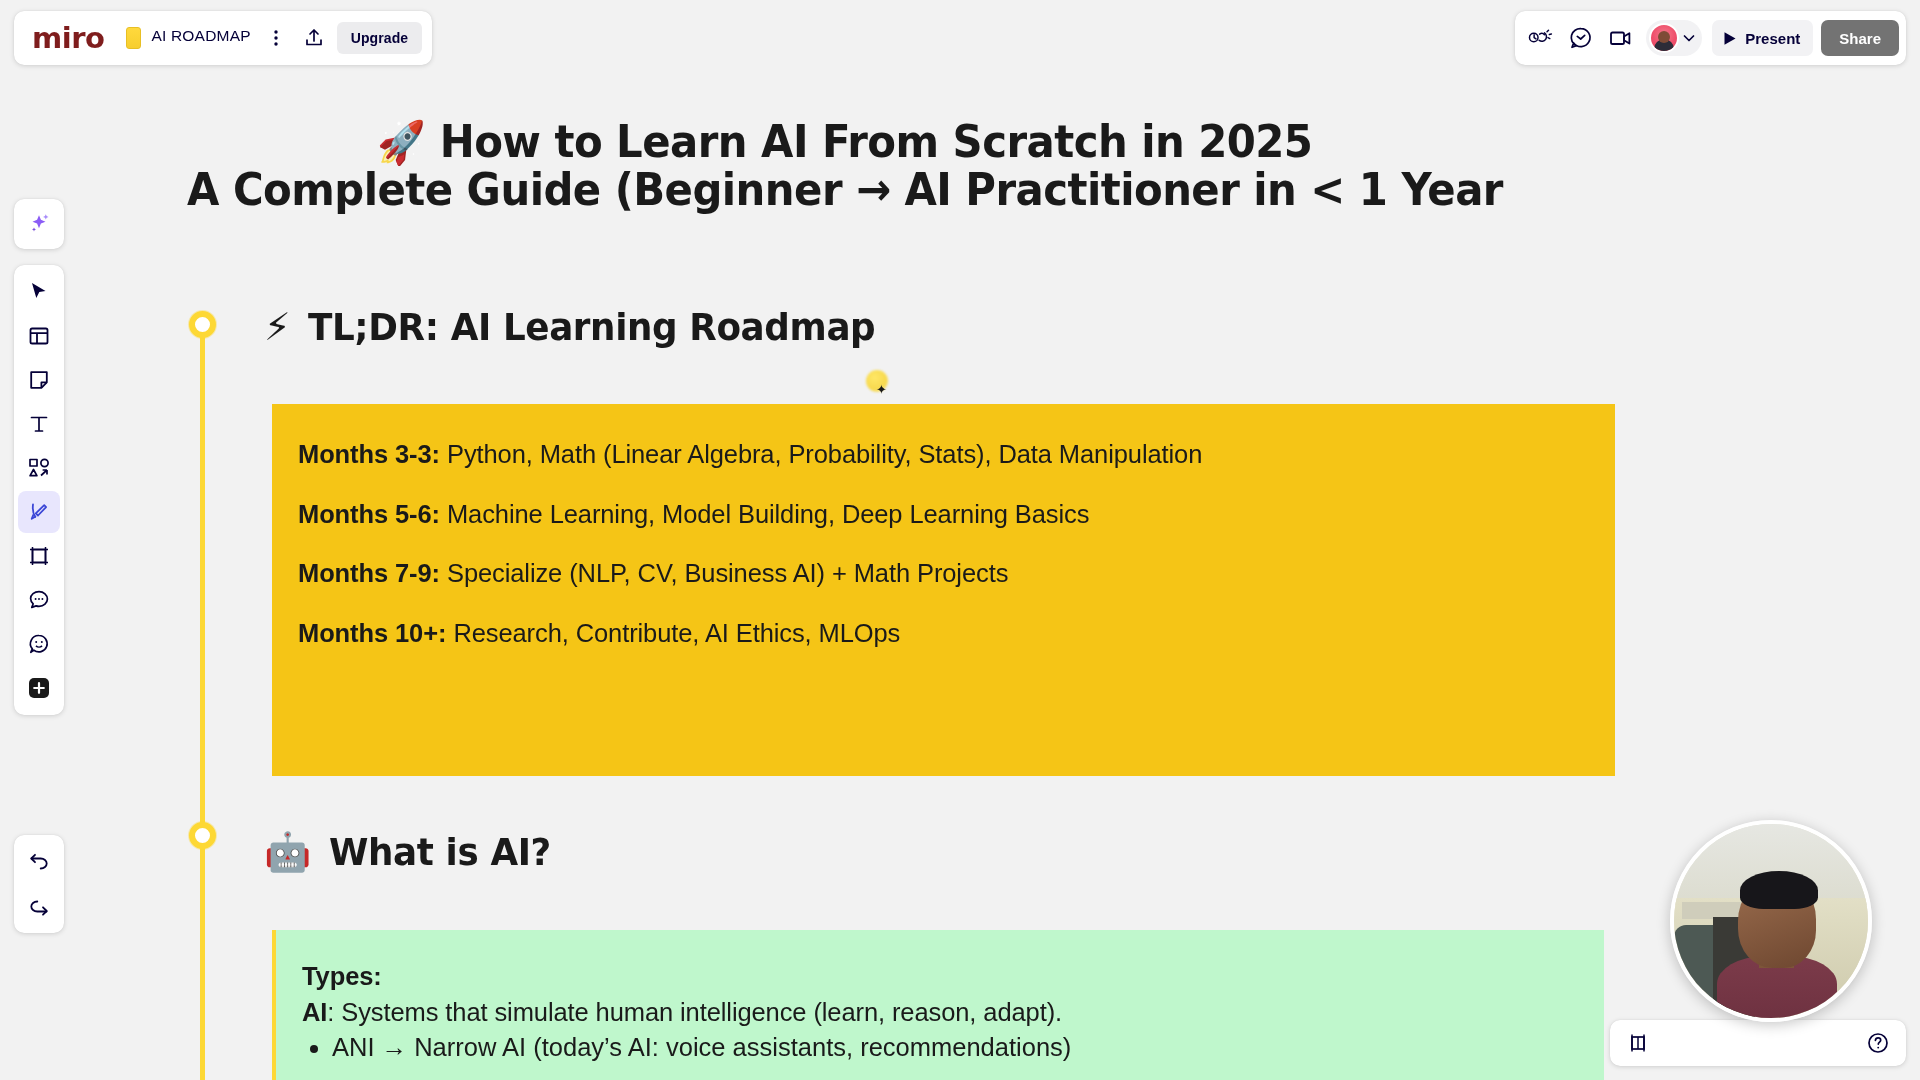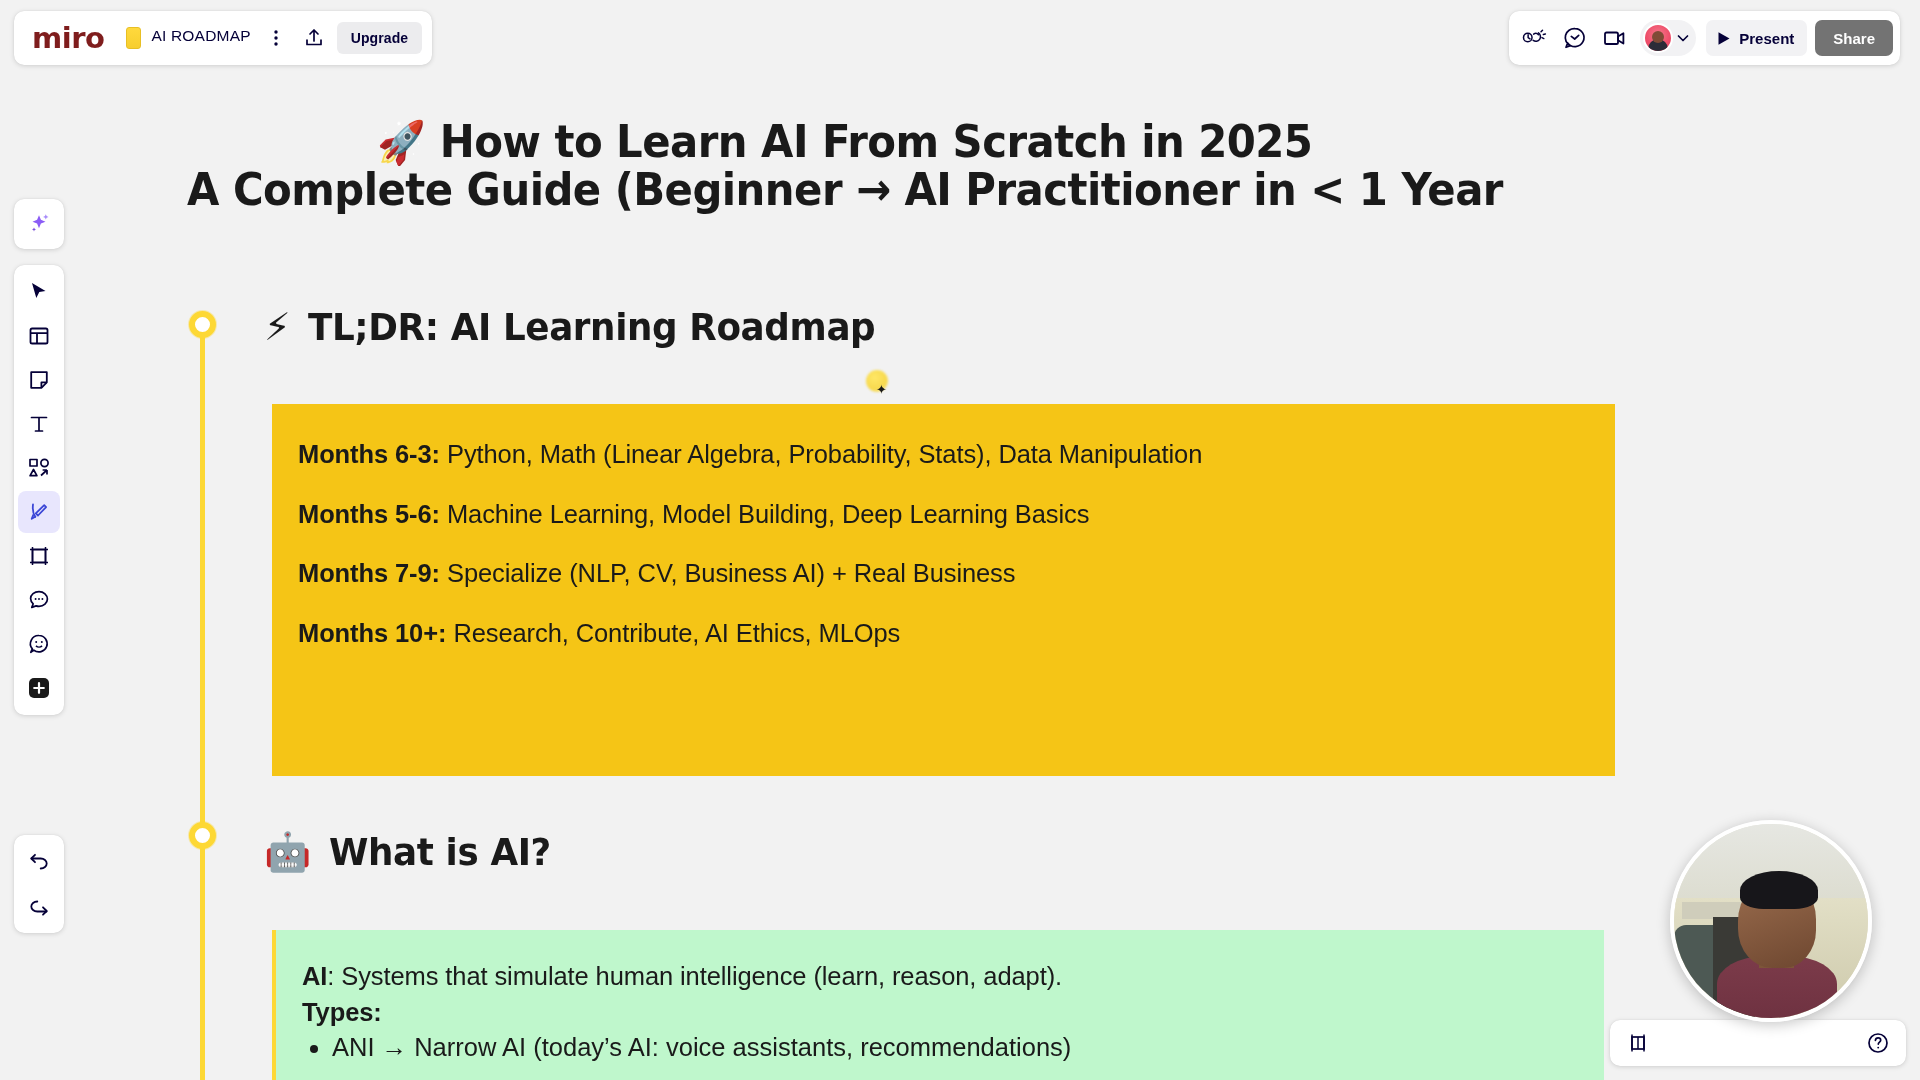--- a/index.html
+++ b/index.html
@@ -35,21 +35,21 @@
     border-radius: 7px; cursor: pointer; background: transparent;
   }
   .upgrade {
     margin-left: 4px; height: 32px; padding: 12px 14px;
     background: #ececee; border-radius: 6px; border: none;
     display:flex; align-items:center; font-size: 14px; color:#050038;
     font-weight: 600; cursor: pointer; letter-spacing: .1px;
   }
 
   .topbar-right {
-    position: absolute; top: 11px; right: 20px; height: 54px;
+    position: absolute; top: 11px; right: 14px; height: 54px;
     display: flex; align-items: center; gap: 2px;
     background: #fff; border-radius: 10px;
     box-shadow: 0 1px 5px rgba(0,0,0,.14), 0 0 1px rgba(0,0,0,.12);
     padding: 0 7px;
   }
   .avatar-group {
     display:flex; align-items:center; gap:1px; background:#f2f2f4;
     border-radius: 20px; padding: 3px 4px 3px 3px; margin: 0 4px;
     cursor:pointer;
   }
@@ -199,34 +199,34 @@
   <div class="tl-line"></div>
   <div class="tl-dot" style="top:311px"></div>
   <div class="tl-dot" style="top:822px"></div>
 
   <div class="sec-head" style="left:264px; top:305px">
     <span class="emoji">⚡</span>
     <span class="sec-text">TL;DR: AI Learning Roadmap</span>
   </div>
 
   <div class="card card-yellow">
-    <p><b>Months 6-3:</b><span> Python, Math (Linear Algebra, Probability, Stats), Data Manipulation</span></p>
+    <p><b>Months 3-3:</b><span> Python, Math (Linear Algebra, Probability, Stats), Data Manipulation</span></p>
     <p><b>Months 5-6:</b><span> Machine Learning, Model Building, Deep Learning Basics</span></p>
-    <p><b>Months 7-9:</b><span> Specialize (NLP, CV, Business AI) + Real Business</span></p>
+    <p><b>Months 7-9:</b><span> Specialize (NLP, CV, Business AI) + Math Projects</span></p>
     <p><b>Months 10+:</b><span> Research, Contribute, AI Ethics, MLOps</span></p>
   </div>
 
   <div class="sec-head" style="left:264px; top:830px">
     <span class="emoji">🤖</span>
     <span class="sec-text">What is AI?</span>
   </div>
 
   <div class="card card-green">
+    <p><b>Types:</b></p>
     <p><b>AI</b><span>: Systems that simulate human intelligence (learn, reason, adapt).</span></p>
-    <p><b>Types:</b></p>
     <ul>
       <li>ANI → Narrow AI (today’s AI: voice assistants, recommendations)</li>
     </ul>
   </div>
 
   <div class="collab-cursor">
     <div class="collab-dot"></div>
     <div class="collab-arrow">✦</div>
   </div>
 

